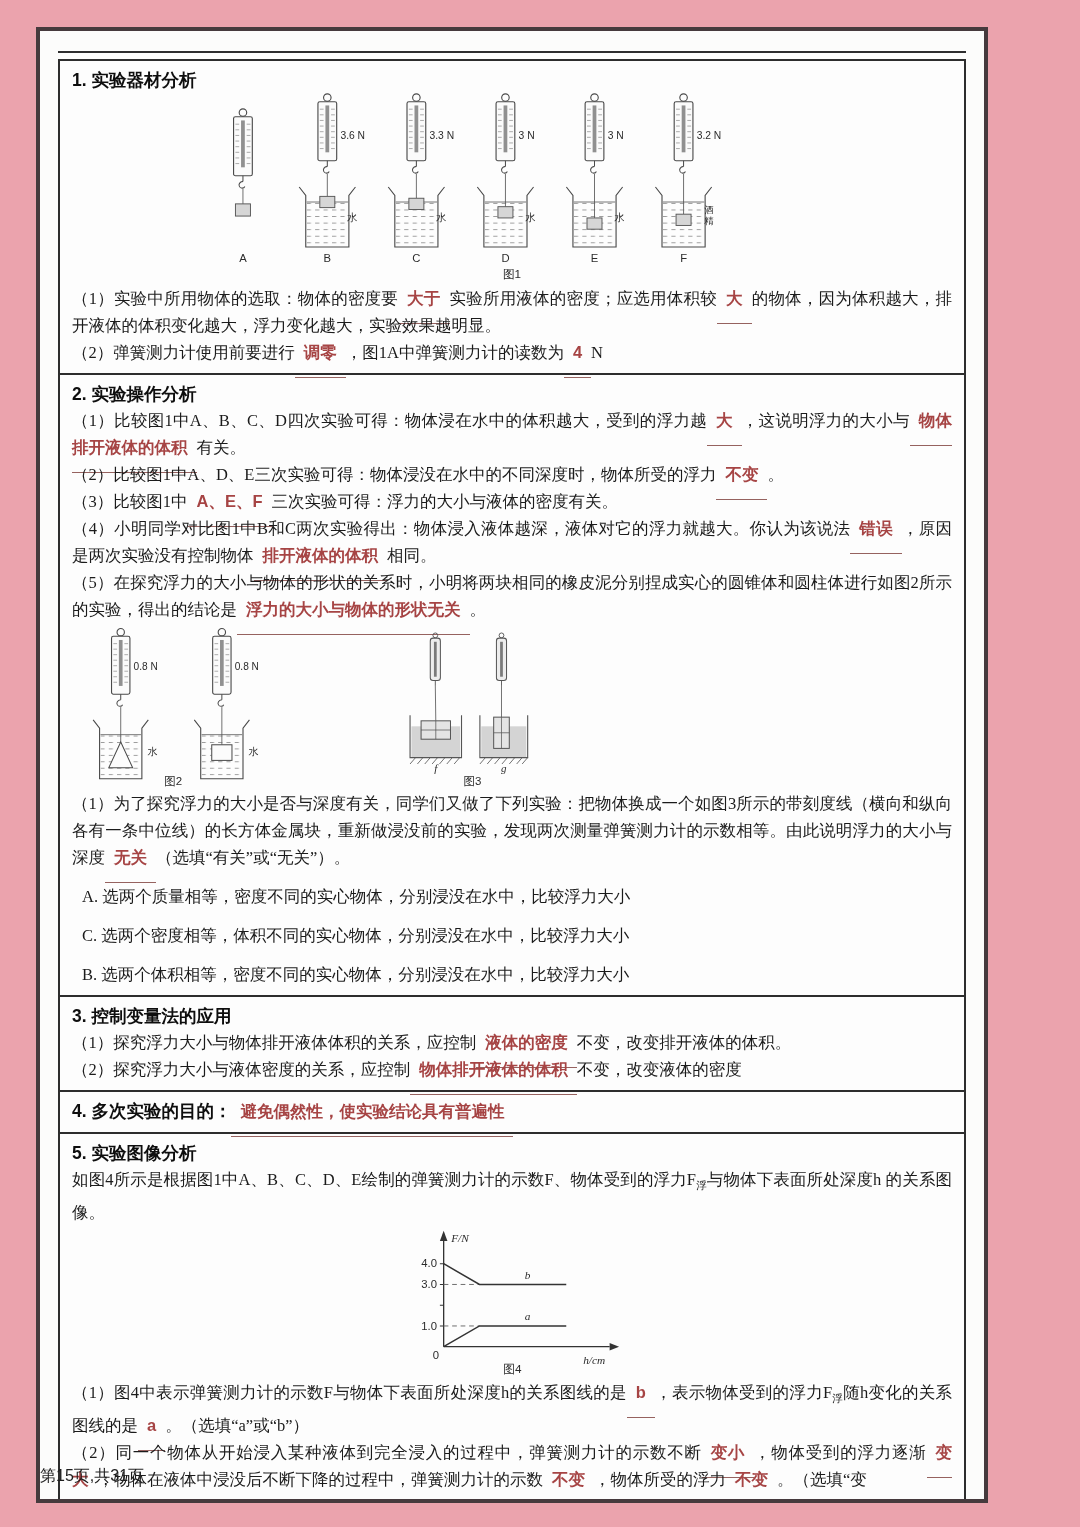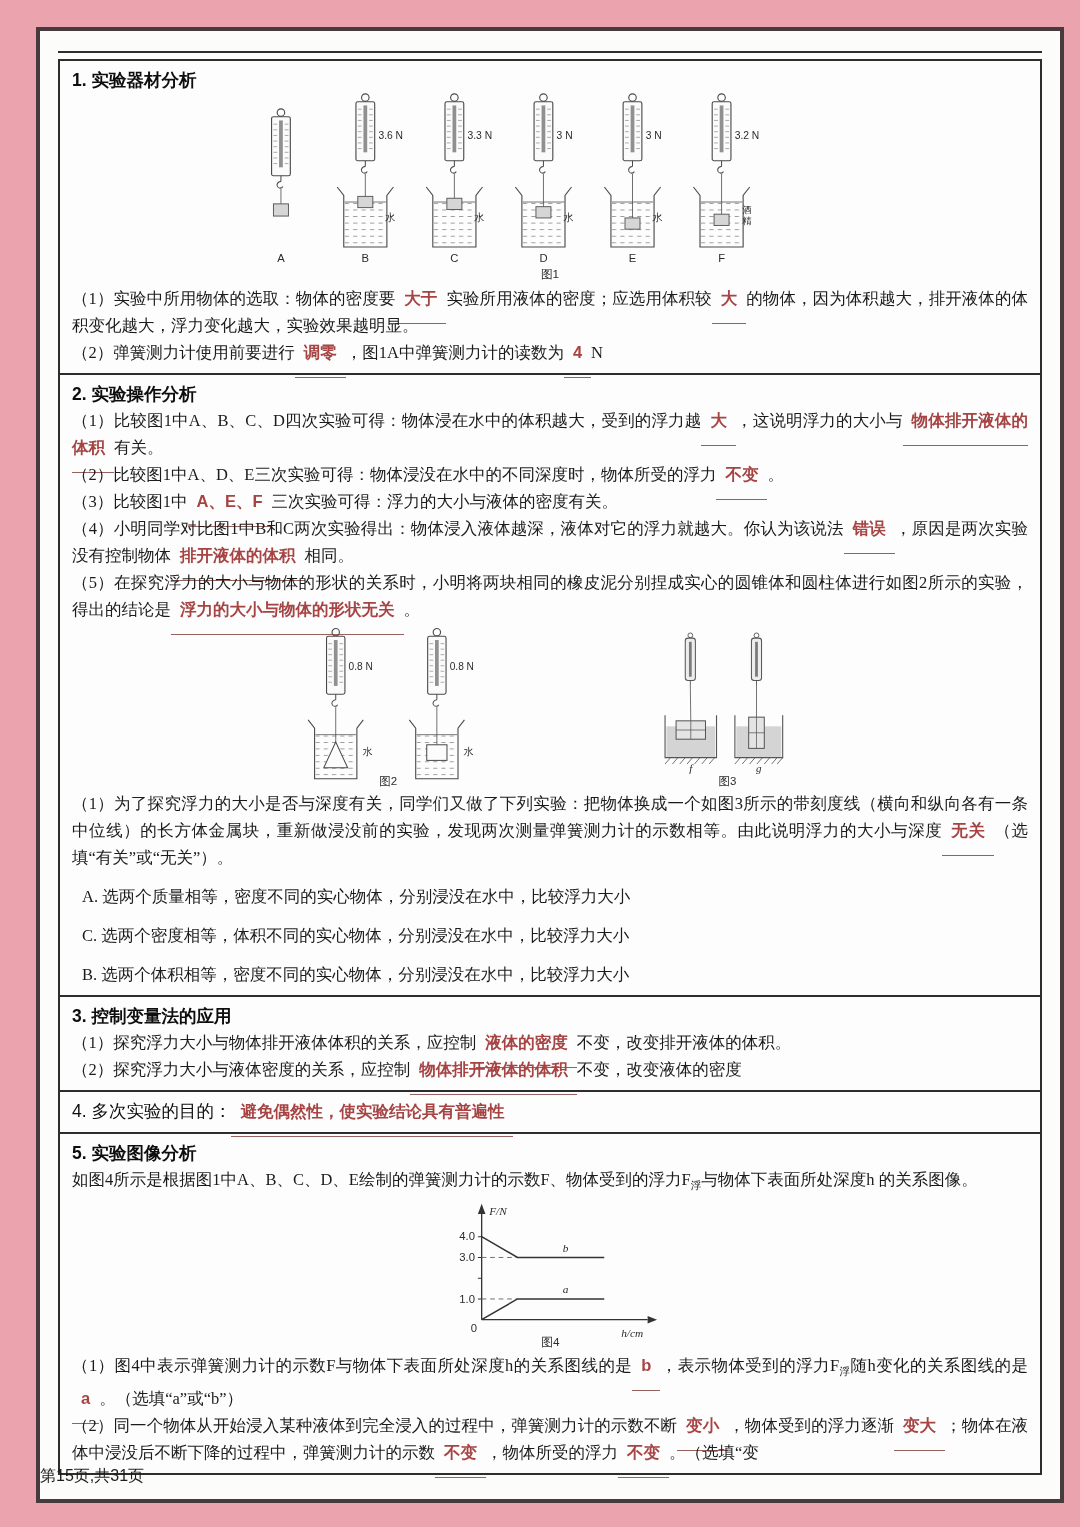--- a/index.html
+++ b/index.html
@@ -5,47 +5,47 @@
   * { margin:0; padding:0; box-sizing:border-box; }
   html,body { width:1080px; height:1527px; }
   body {
     background:#eba3ad;
     position:relative;
     font-family:"Liberation Serif","DejaVu Serif",serif;
     color:#1a1a1a;
   }
   .page {
     position:absolute; left:36px; top:27px;
-    width:1028px; height:1476px;
+    width:952px; height:1476px;
     background:#fcfcfb;
     border:4px solid #463a3d;
     overflow:hidden;
   }
   .toprule { margin:20px 18px 6px; height:2px; background:#2d2d2d; }
   .box { margin:0 18px; border:2px solid #2d2d2d; background:#fdfdfd; }
   .sec { padding:6px 12px 7px; border-bottom:2px solid #2d2d2d; }
   .sec:last-child { border-bottom:none; }
   .sec-title {
     font-weight:bold; font-size:17.5px; line-height:26px; color:#0e0e0e;
     font-family:"Liberation Sans","DejaVu Sans",sans-serif;
   }
   .para { font-size:16.5px; line-height:27px; color:#1b1b1b; text-align:justify; }
   .para .bold {
-    font-weight:normal; font-size:17.5px; color:#0e0e0e;
+    font-weight:bold; font-size:17.5px; color:#0e0e0e;
     font-family:"Liberation Sans","DejaVu Sans",sans-serif;
   }
   .opt { padding-left:10px;margin-top:12px; }
   .ans {
     color:#a64444; font-weight:bold; padding:0 9px;
     font-family:"Liberation Sans","DejaVu Sans",sans-serif;
   }
   .u { border-bottom:1.6px solid #96625f; padding-bottom:16px; }
   .sub { font-size:10.5px; vertical-align:-4px; }
   .figwrap { text-align:center; }
-  .figrow { display:flex; justify-content:center; align-items:flex-end; gap:71px; padding:4px 0 2px; }
+  .figrow { display:flex; justify-content:flex-start; align-items:flex-end; gap:31px; padding:4px 0 2px; }
   .footer {
     position:absolute; left:0; bottom:12px; width:100%;
     text-align:left; font-size:16px; color:#1d1d1d;
     font-family:"Liberation Sans","DejaVu Sans",sans-serif;
   }
   
   svg text { font-family:"Liberation Sans","DejaVu Sans",sans-serif; fill:#2b2b2b; }
   svg .t10 { font-size:10px; }
   svg .t11 { font-size:11px; }
   svg .t12 { font-size:12px; }

